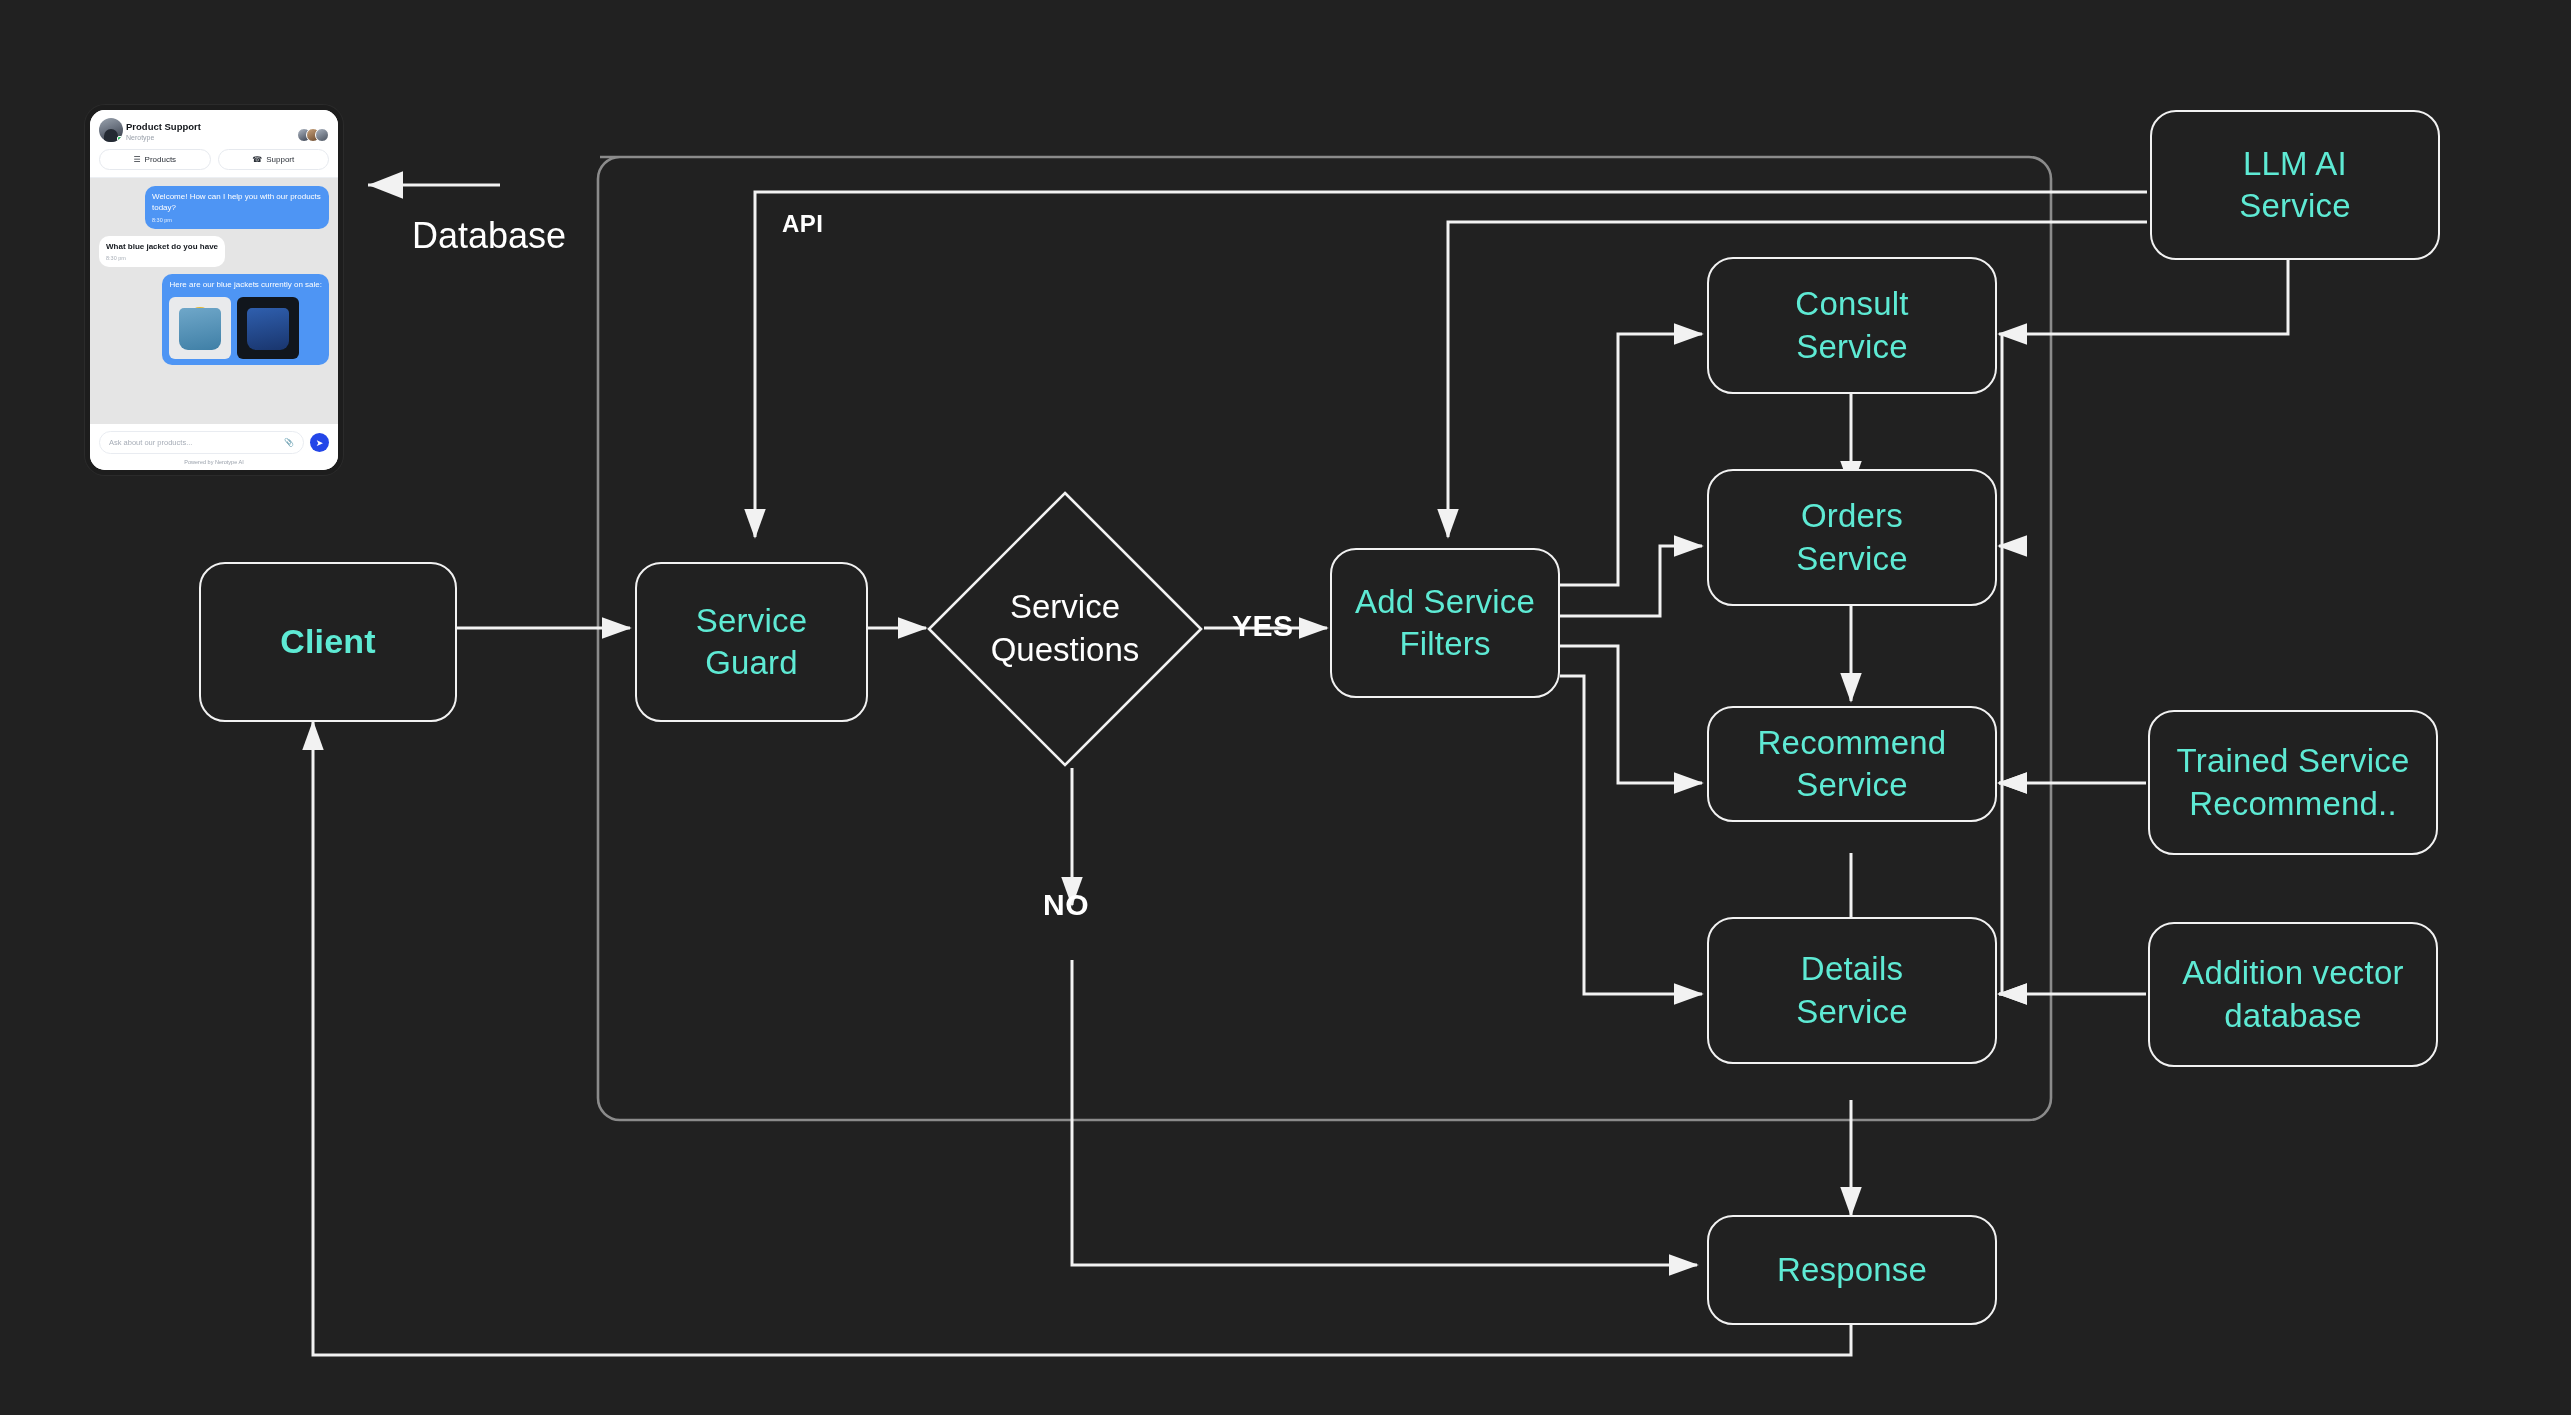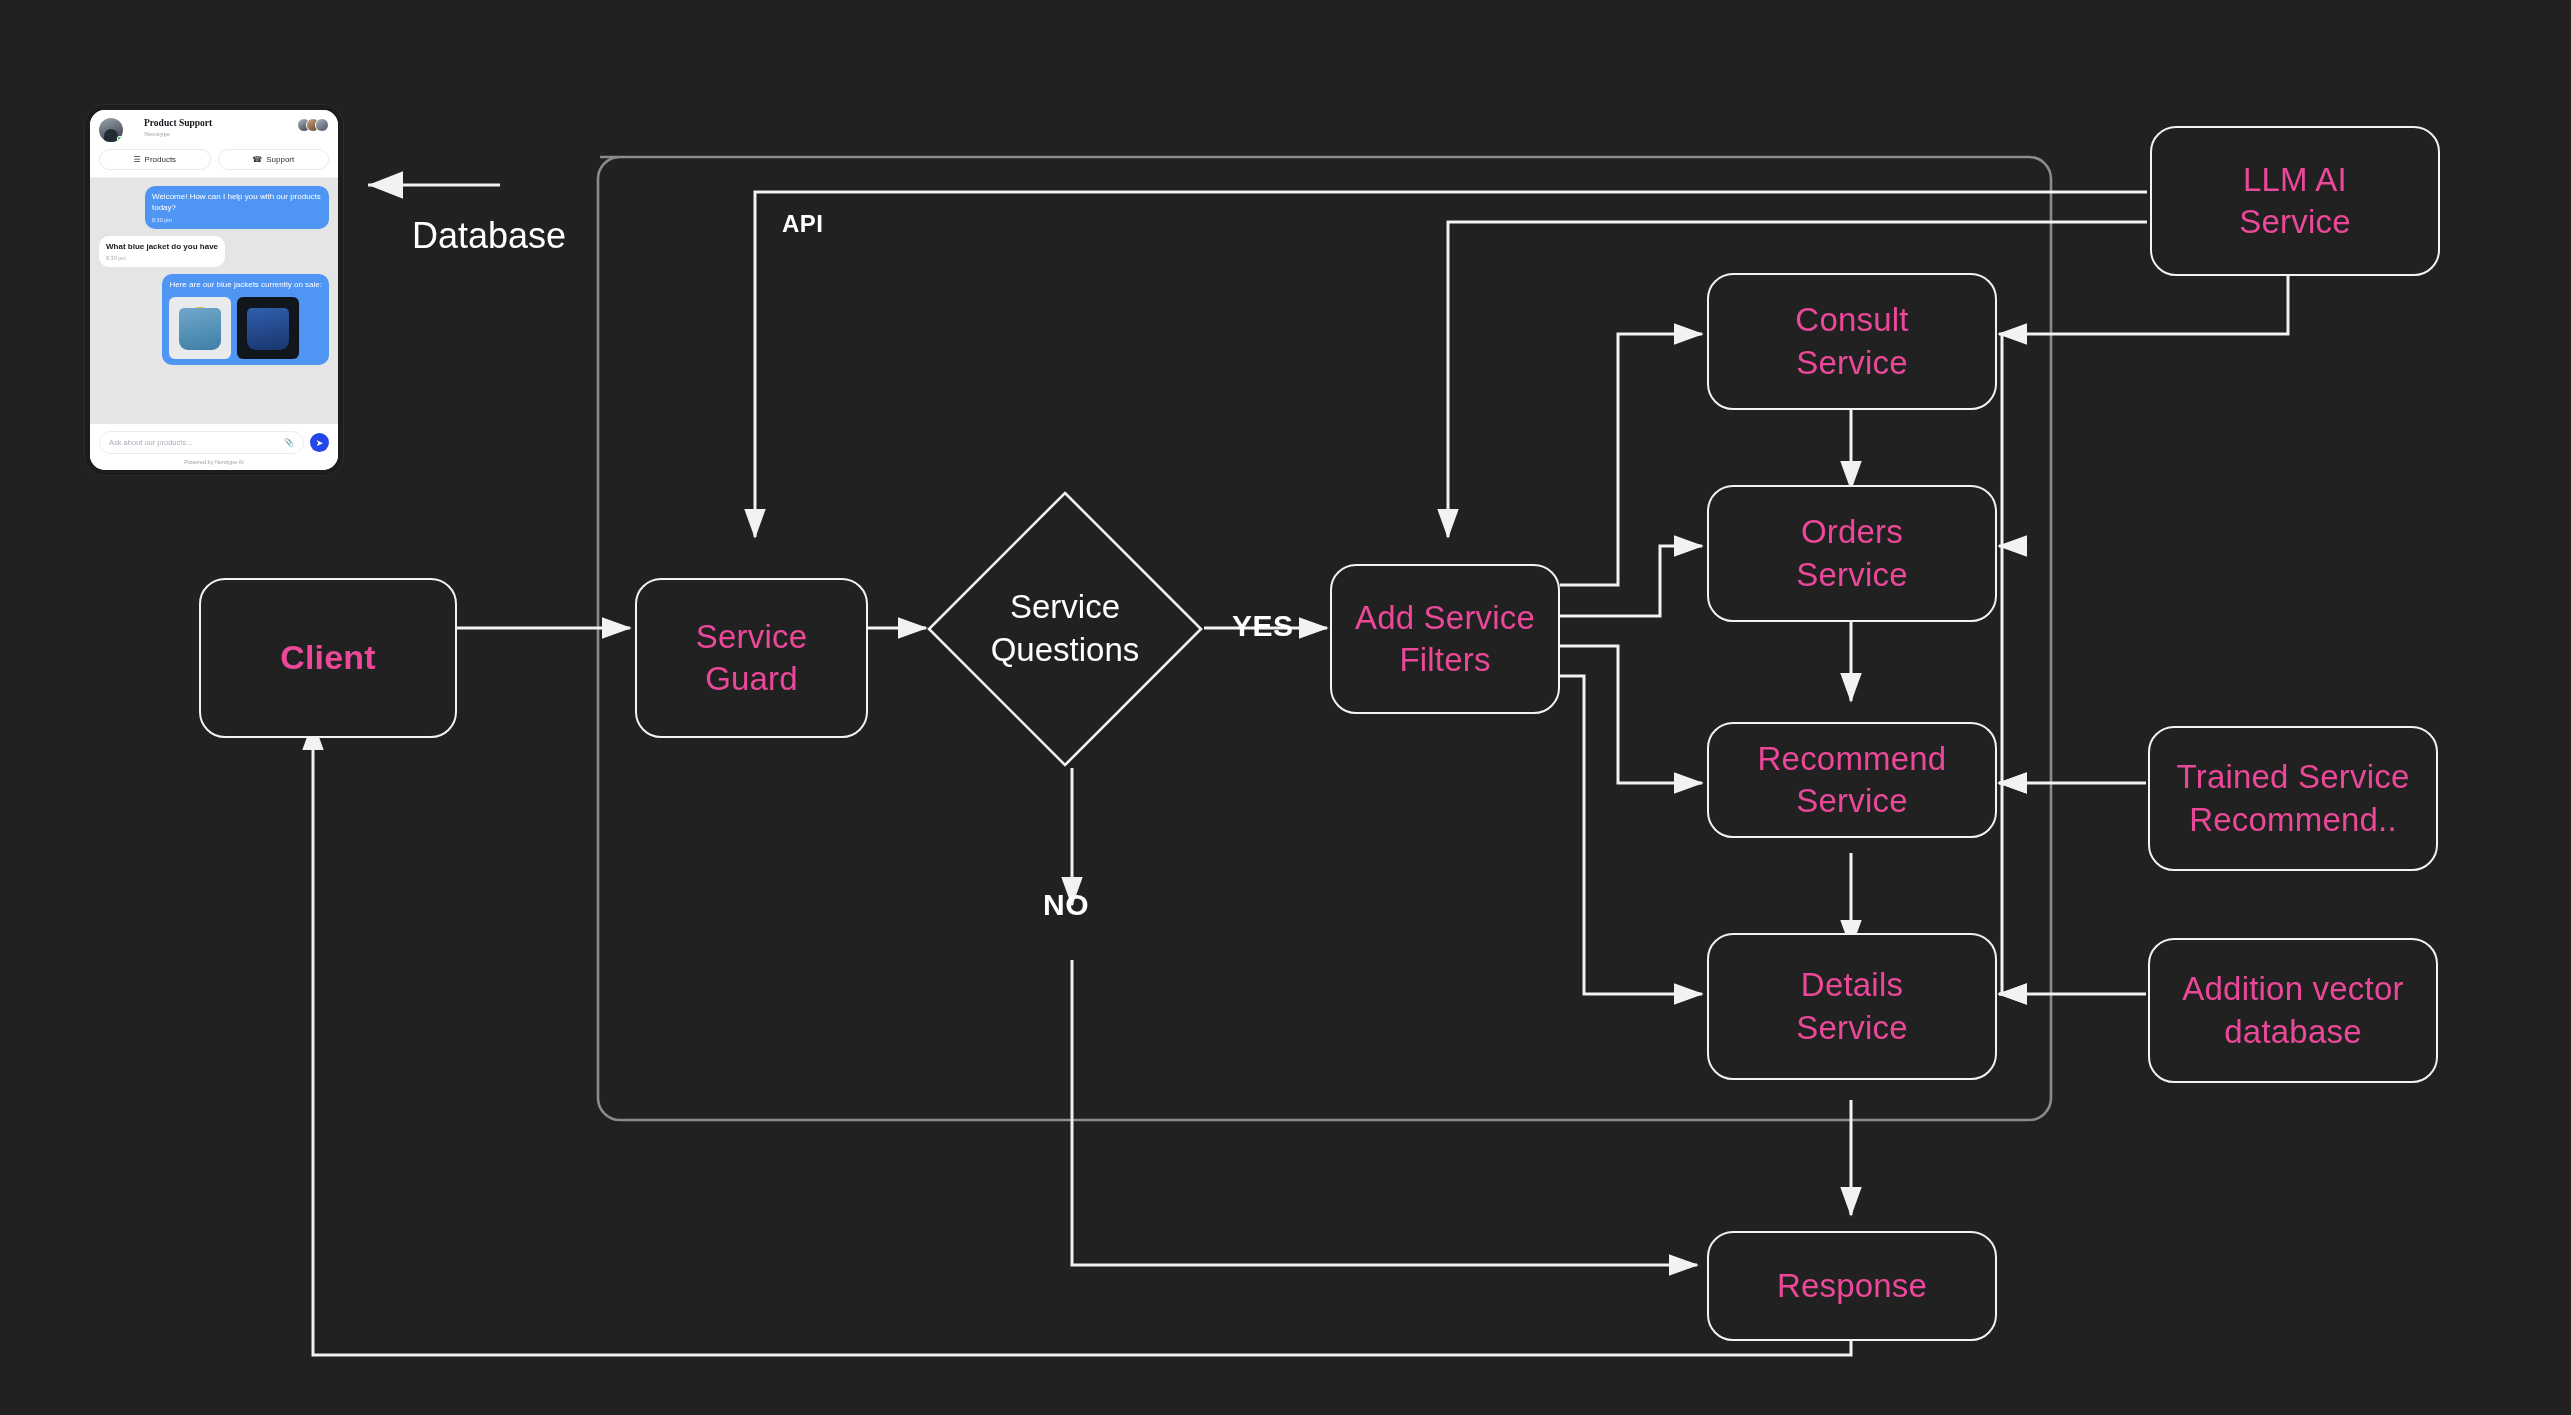--- a/index.html
+++ b/index.html
@@ -18,32 +18,31 @@
   svg.edges {
     position: absolute; left: 0; top: 0;
     width: 2571px; height: 1415px;
     pointer-events: none;
   }
   .node {
     position: absolute;
     border: 2.5px solid #f2f2f2;
     border-radius: 26px;
     background: #212121;
-    color: #ec4899;
+    color: #5eead4;
     display: flex;
     align-items: center;
     justify-content: center;
     text-align: center;
     line-height: 1.28;
     font-size: 33px;
     font-weight: 400;
     letter-spacing: 0.2px;
     white-space: pre-line;
     padding: 4px 10px;
-    margin-top: 16px;
   }
   .node.bold { font-weight: 700; font-size: 34px; }
   .diamond {
     position: absolute;
     color: #fff;
     font-size: 33px;
     display: flex; align-items: center; justify-content: center;
     text-align: center; white-space: pre-line; line-height: 1.3;
   }
   .diamond .dshape {
@@ -73,21 +72,21 @@
     border: 5px solid #1d1d1d;
     overflow: hidden;
     display: flex; flex-direction: column;
     box-shadow: 0 0 0 1px #2b2b2b;
   }
   #chat .c-head {
     background: #ffffff;
     padding: 8px 9px 7px 9px;
     border-bottom: 1px solid #eceff3;
   }
-  #chat .c-head-row { display: flex; align-items: flex-start; gap: 21px; font-family: Liberation Serif, serif; }
+  #chat .c-head-row { display: flex; align-items: flex-end; gap: 3px; }
   .avatar {
     width: 24px; height: 24px; border-radius: 50%;
     background: linear-gradient(160deg,#9aa3ae 0%,#6b7380 45%,#2e3440 100%);
     position: relative; flex: 0 0 auto;
     overflow: hidden;
   }
   .avatar::after {
     content:""; position:absolute; left:5px; top:11px;
     width:14px; height:14px; border-radius:7px 7px 2px 2px;
     background:#242a33;

